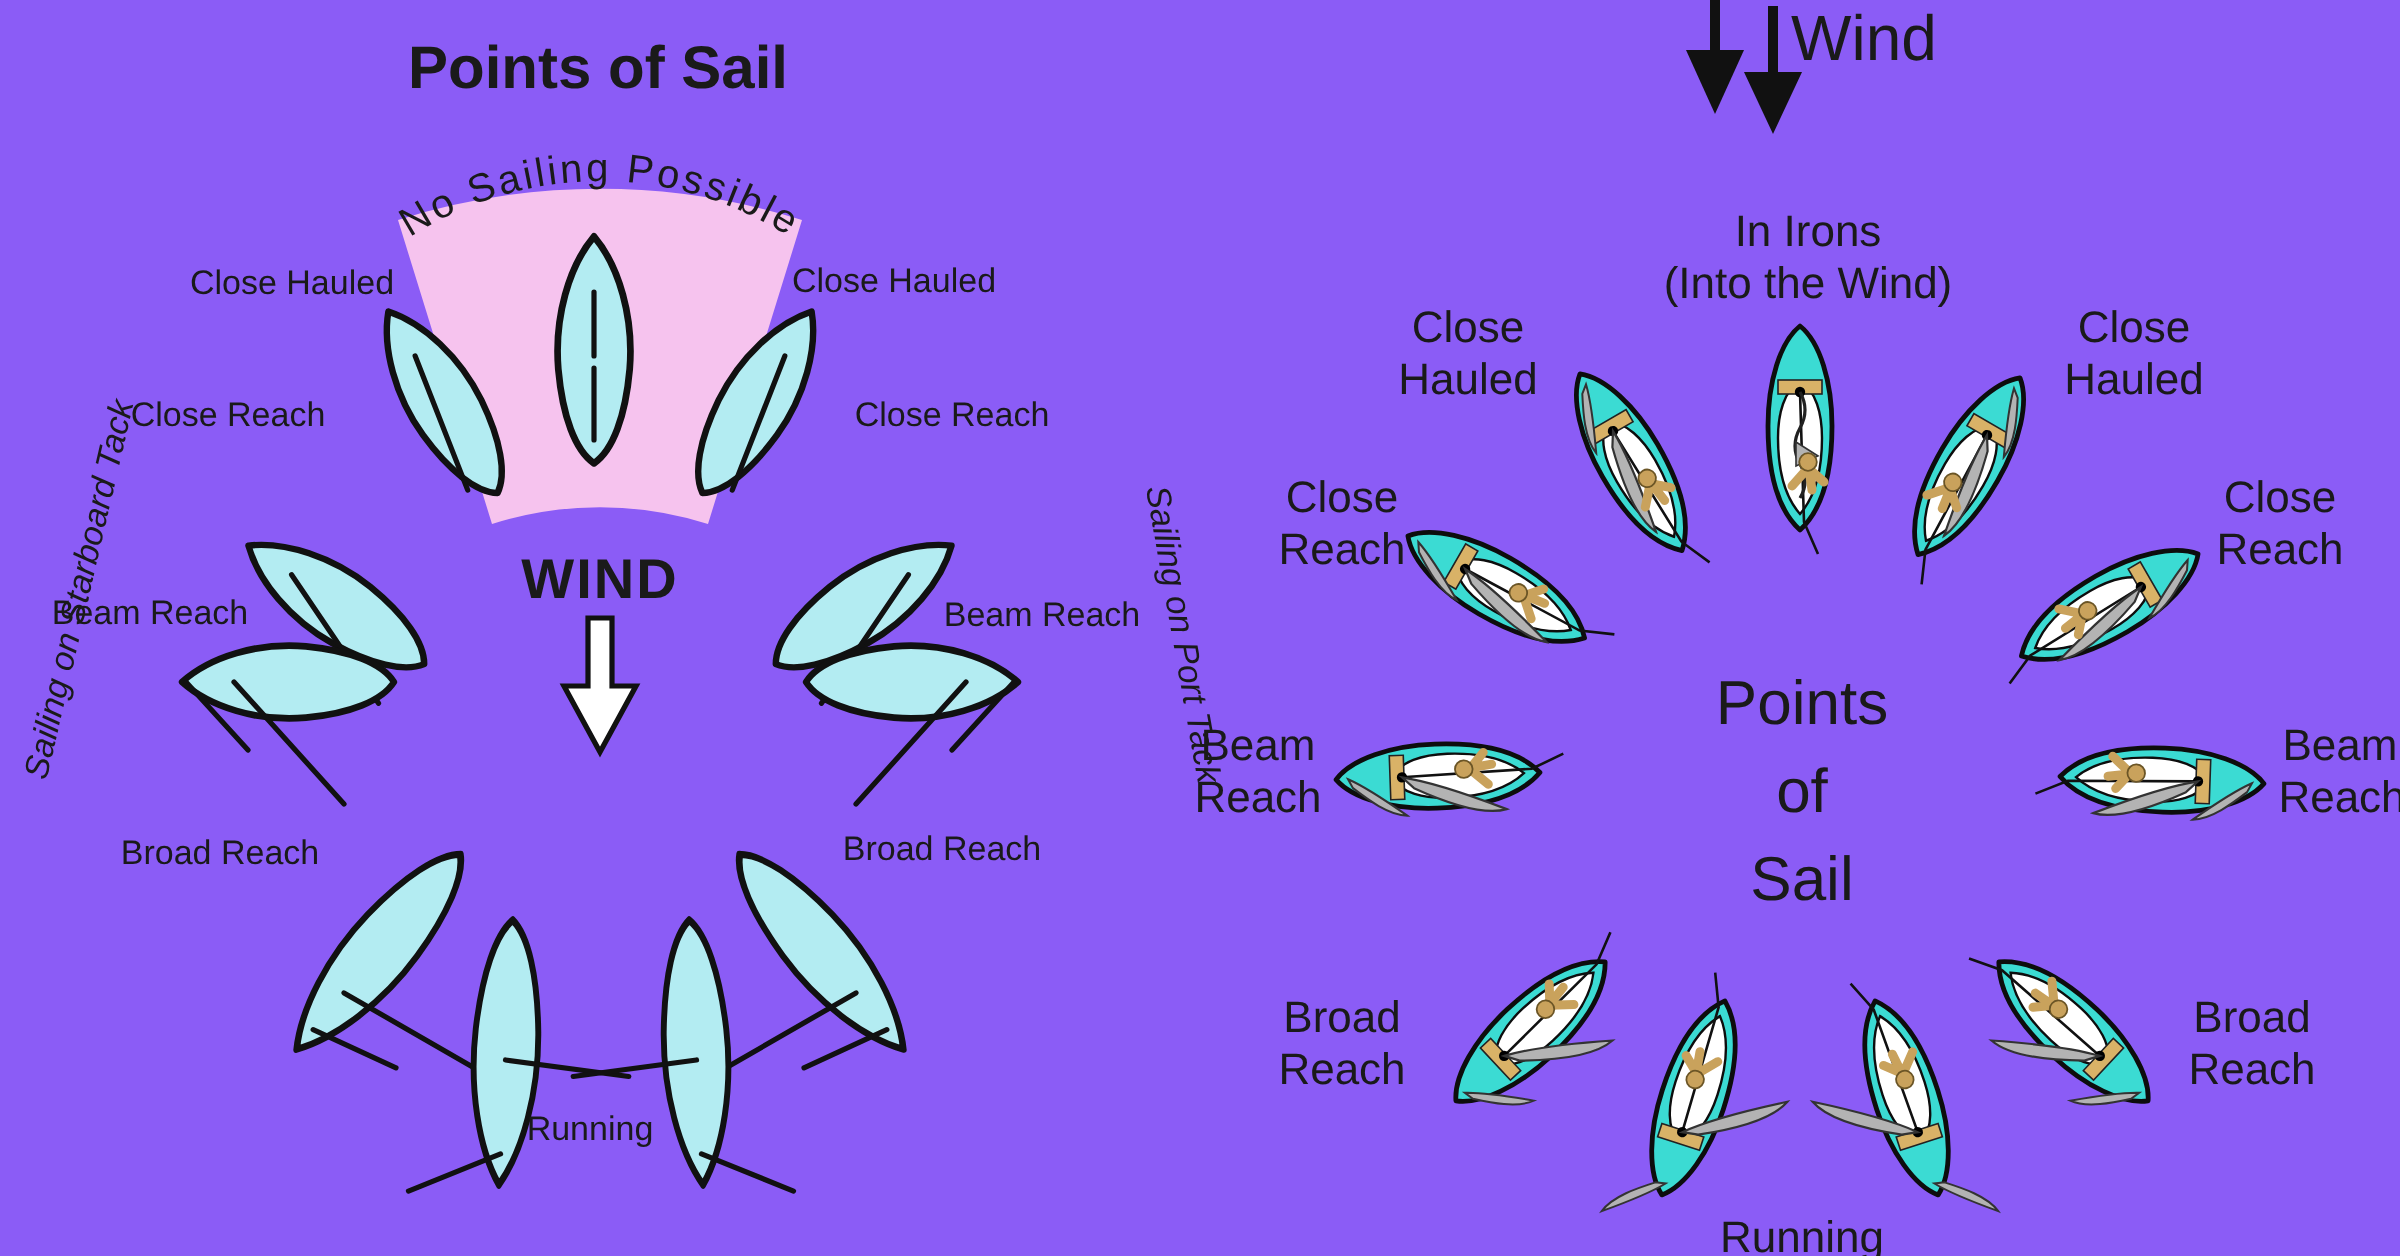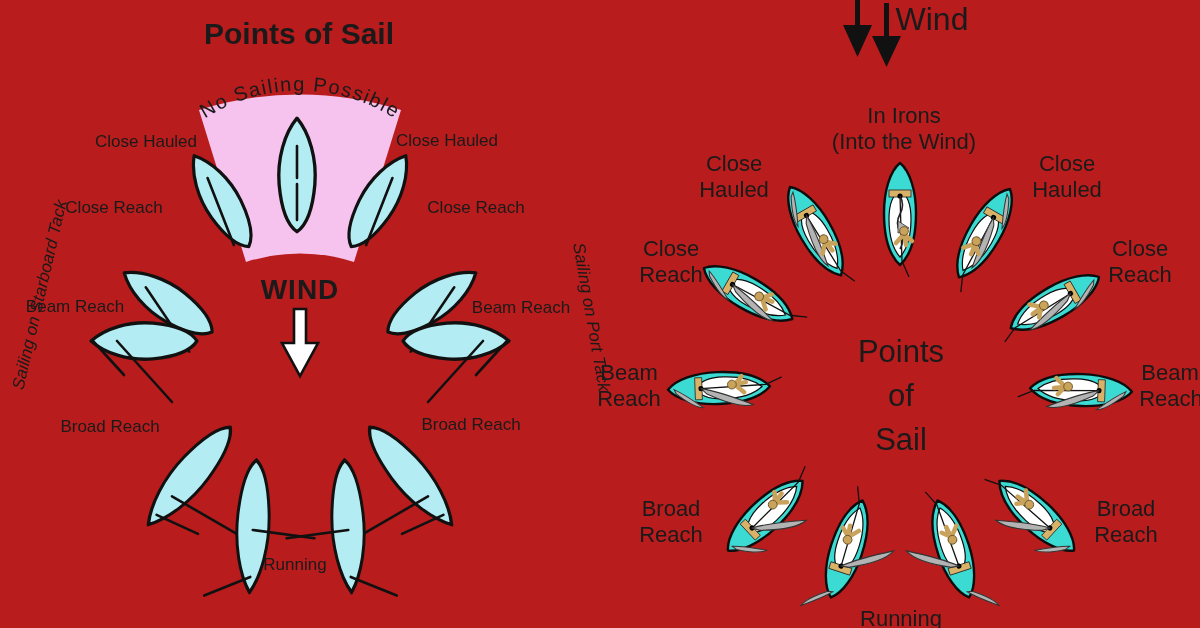--- a/index.html
+++ b/index.html
@@ -1,16 +1,16 @@
 <!DOCTYPE html>
 <html><head>
 <meta charset="utf-8">
 <style>
   html,body{margin:0;padding:0;background:#ffffff;}
-  .stage{position:relative;width:1200px;height:628px;background:#b91c1c;overflow:hidden;font-family:"Liberation Sans",sans-serif;}
+  .stage{position:relative;width:1200px;height:628px;background:#8b5cf6;overflow:hidden;font-family:"Liberation Sans",sans-serif;}
   svg{display:block;}
   text{font-family:"Liberation Sans",sans-serif;fill:#1a1a1a;}
   .ttl{font-size:30px;font-weight:bold;}
   .llab{font-size:17px;}
   .windL{font-size:28px;font-weight:bold;letter-spacing:1px;}
   .arcT{font-size:20px;letter-spacing:1.5px;}
   .sideT{font-size:17px;font-style:italic;}
   .rlab{font-size:22px;}
   .rctr{font-size:31px;}
   .windR{font-size:32px;}

